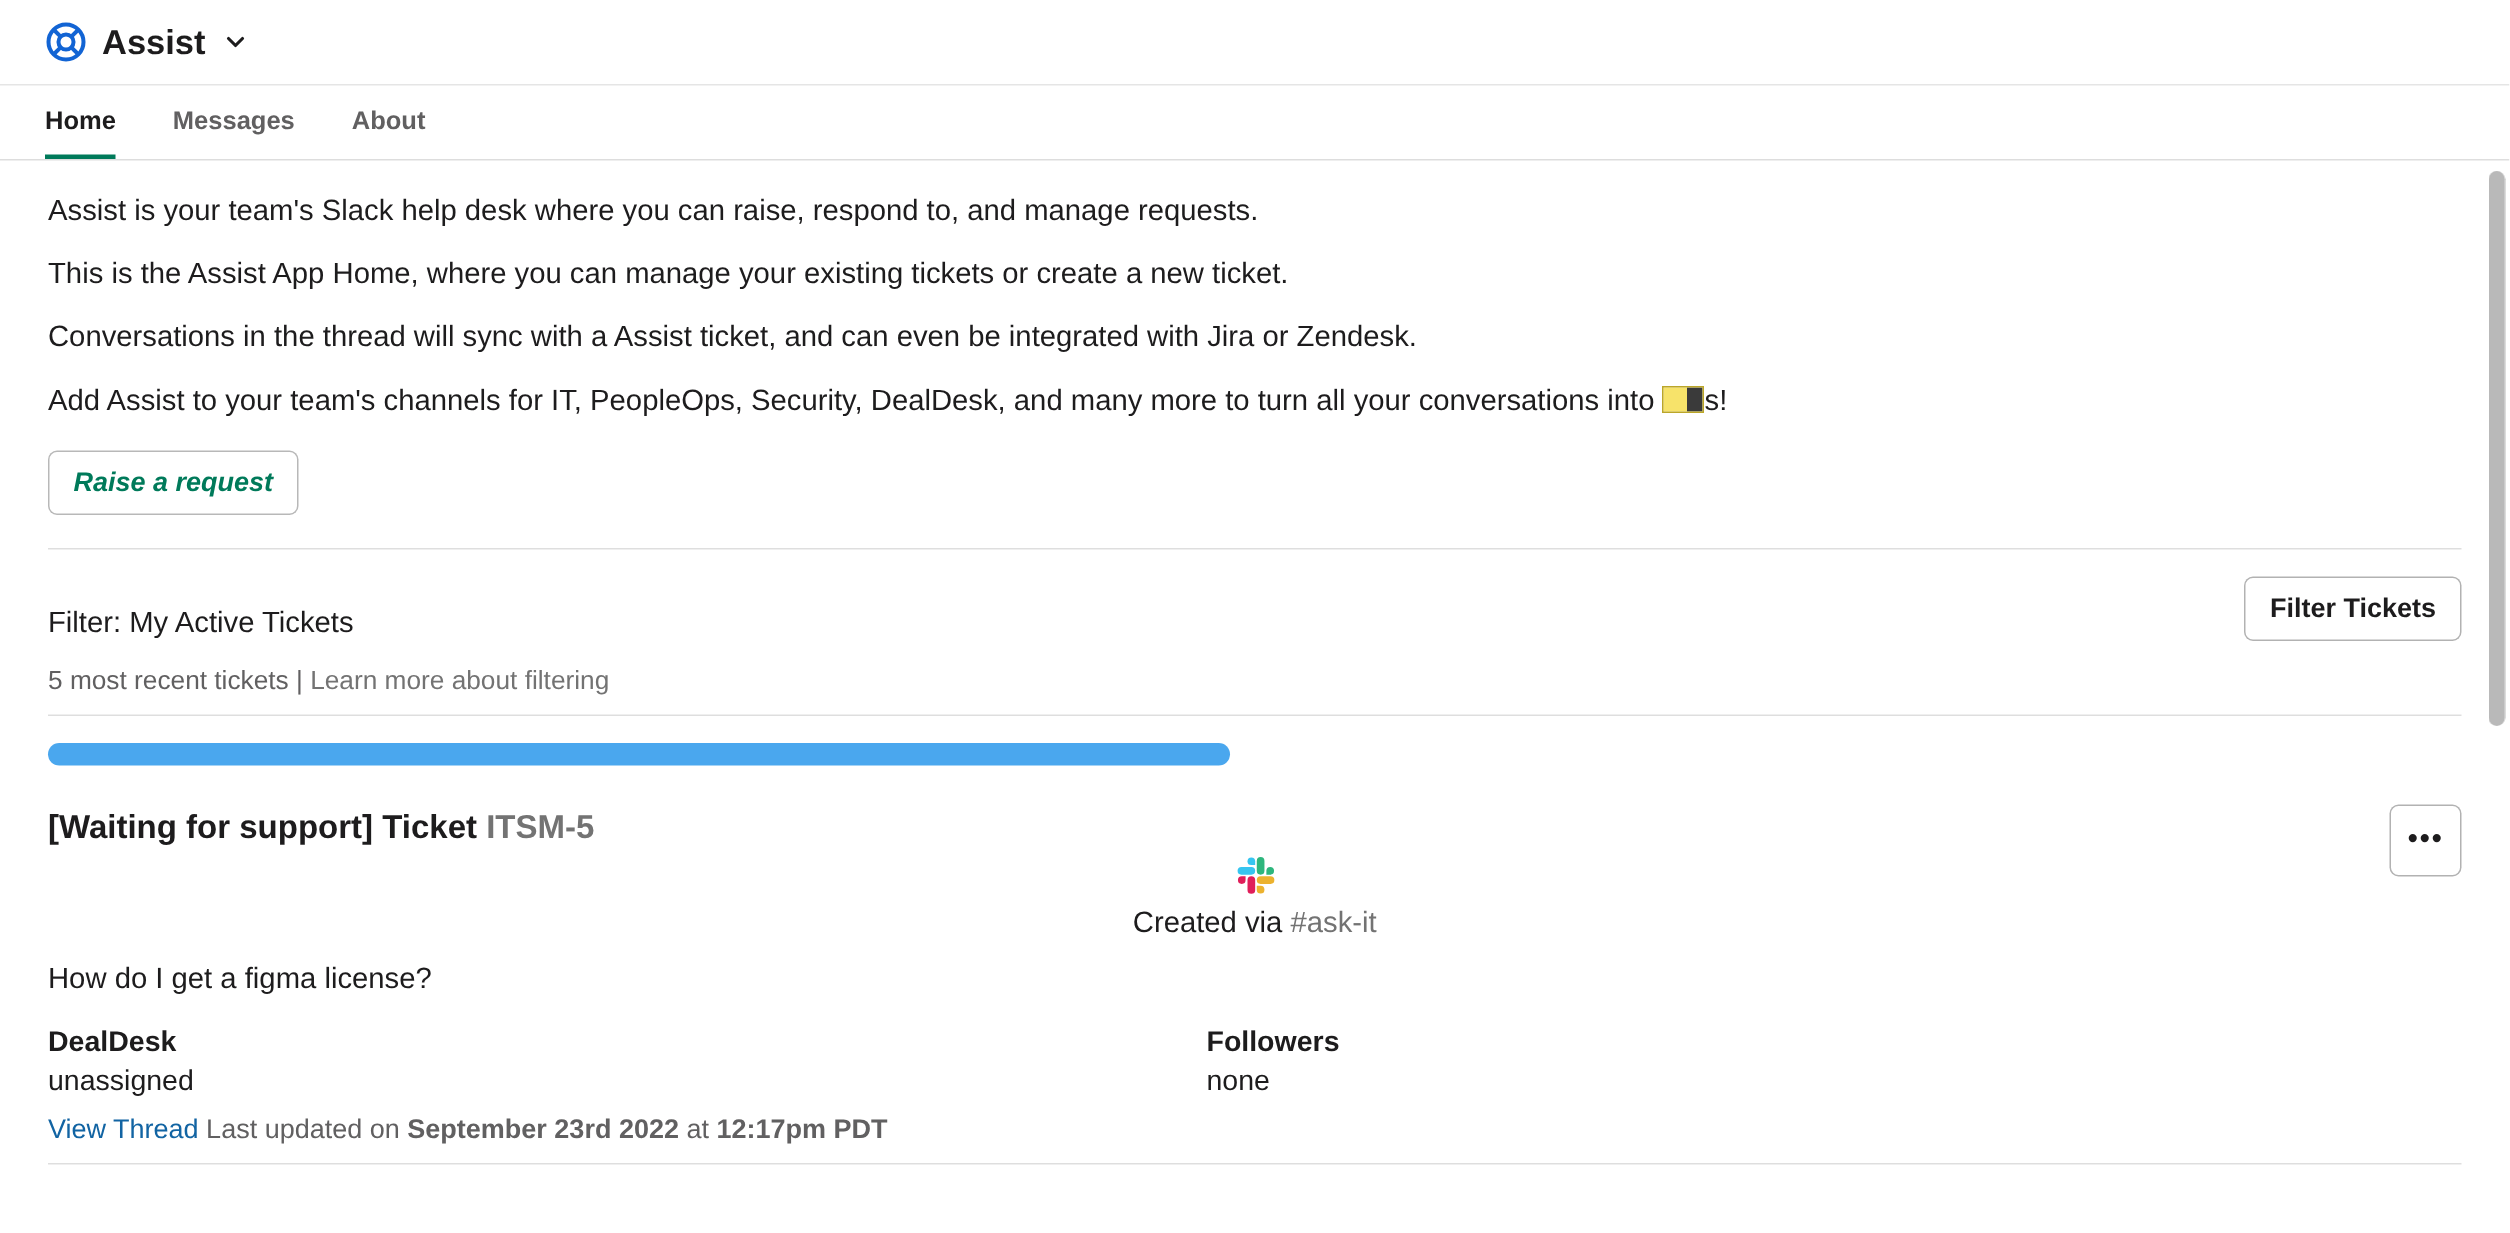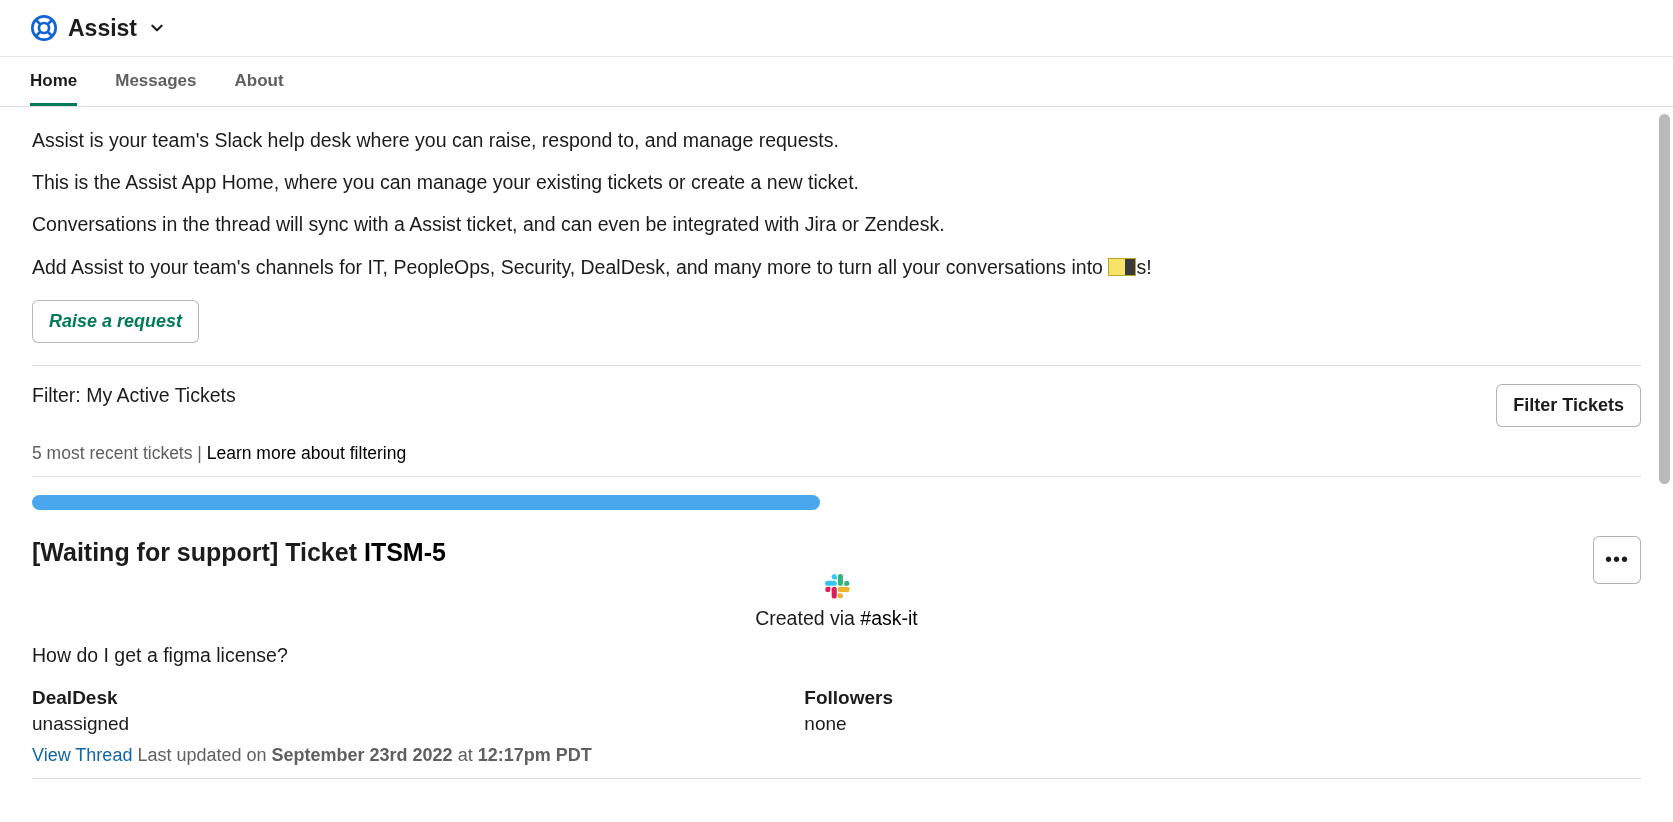--- a/index.html
+++ b/index.html
@@ -99,21 +99,21 @@
     cursor: pointer;
     font-style: italic;
   }
   hr.sep {
     border: none;
     border-top: 1px solid rgba(0,0,0,0.13);
     margin: 8px 0 18px 0;
   }
   .filter-row {
     display: flex;
-    align-items: flex-start;
+    align-items: flex-end;
     justify-content: space-between;
     margin-bottom: 16px;
   }
   .filter-label {
     font-size: 19.5px;
   }
   .filter-btn {
     padding: 10px 16px;
     font-size: 18px;
     font-weight: 650;
@@ -122,33 +122,33 @@
     border: 1px solid rgba(0,0,0,0.30);
     border-radius: 6px;
     cursor: pointer;
   }
   .recent-line {
     font-size: 17.5px;
     color: #616061;
     margin-bottom: 12px;
   }
   .link {
-    color: #000000;
+    color: #737373;
     cursor: pointer;
   }
   .bar-container { margin-bottom: 28px; padding-top: 4px;}
   .progress-bar {
     height: 15px;
     width: 49%;
     background: #4aa7ee;
     border-radius: 8px;
   }
   .ticket-card { position: relative; }
   .ticket-head {
-    font-size: 25px;
+    font-size: 22px;
     font-weight: 750;
     margin-bottom: 6px;
   }
   .created-line {
     display: flex;
     align-items: center;
     gap: 8px;
     font-size: 19.5px;
     margin-bottom: 14px;
     flex-direction: column;

